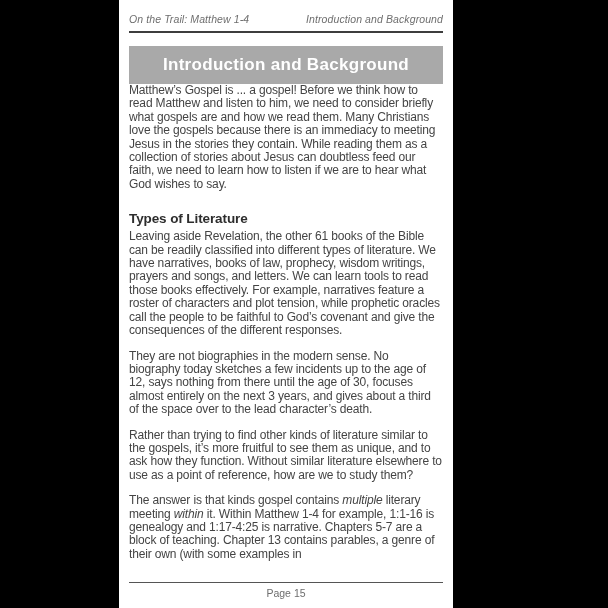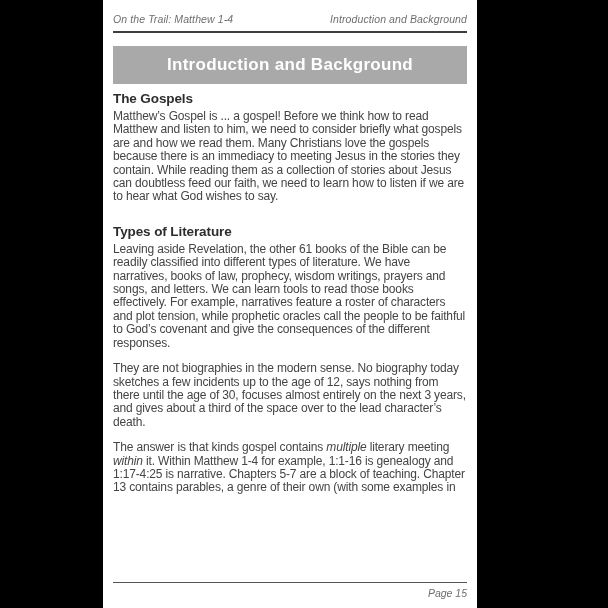--- a/index.html
+++ b/index.html
@@ -5,22 +5,22 @@
   html, body { margin: 0; padding: 0; }
   body {
     width: 608px; height: 608px;
     background: #000000;
     position: relative;
     font-family: "Liberation Sans", sans-serif;
     overflow: hidden;
   }
   .page {
     position: absolute;
-    left: 103px; top: 0;
-    width: 374px; height: 608px;
+    left: 119px; top: 0;
+    width: 334px; height: 608px;
     background: #ffffff;
     box-sizing: border-box;
     padding: 0 10px;
     overflow: hidden;
   }
   .running-header {
     display: flex;
     justify-content: space-between;
     align-items: baseline;
     padding-top: 13px;
@@ -61,52 +61,51 @@
     letter-spacing: -0.15px;
     margin: 12px 0 0 0;
   }
   p.body-para.flush { margin-top: 0; }
   p.body-para em { font-style: italic; text-align: right; }
   .page-footer {
     position: absolute;
     left: 10px; right: 10px;
     top: 582px;
     border-top: 1.5px solid #555555;
-    text-align: right;
+    text-align: center;
     padding-top: 4px;
-    font-style: italic;
     font-size: 10.5px;
     color: #6e6e6e;
   }
 </style>
 </head>
 <body>
 
 <div class="page">
 
   <div class="running-header">
     <span>On the Trail: Matthew 1-4</span>
     <span>Introduction and Background</span>
   </div>
 
   <div class="banner" style="background: rgb(169, 169, 169); color: rgb(255, 255, 255);">
     <span>Introduction and Background</span>
   </div>
 
-  <h2 class="section-heading first">The Gospels</h2>
 
   <p class="body-para flush">Matthew’s Gospel is ... a gospel! Before we think how to read Matthew and listen to him, we need to consider briefly what gospels are and how we read them. Many Christians love the gospels because there is an immediacy to meeting Jesus in the stories they contain. While reading them as a collection of stories about Jesus can doubtless feed our faith, we need to learn how to listen if we are to hear what God wishes to say.</p>
 
   <h2 class="section-heading">Types of Literature</h2>
 
   <p class="body-para flush">Leaving aside Revelation, the other 61 books of the Bible can be readily classified into different types of literature. We have narratives, books of law, prophecy, wisdom writings, prayers and songs, and letters. We can learn tools to read those books effectively. For example, narratives feature a roster of characters and plot tension, while prophetic oracles call the people to be faithful to God’s covenant and give the consequences of the different responses.</p>
 
 
   <p class="body-para">They are not biographies in the modern sense. No biography today sketches a few incidents up to the age of 12, says nothing from there until the age of 30, focuses almost entirely on the next 3 years, and gives about a third of the space over to the lead character’s death.</p>
 
+  <p class="body-para">Rather than trying to find other kinds of literature similar to the gospels, it’s more fruitful to see them as unique, and to ask how they function. Without similar literature elsewhere to use as a point of reference, how are we to study them?</p>
 
   <p class="body-para">
     <span>The answer is that kinds gospel contains </span><em>multiple</em><span> literary meeting </span><em>within</em><span> it. Within Matthew 1-4 for example, 1:1-16 is genealogy and 1:17-4:25 is narrative. Chapters 5-7 are a block of teaching. Chapter 13 contains parables, a genre of their own (with some examples in</span>
   </p>
 
   <div class="page-footer">
     <span>Page 15</span>
   </div>
 
 </div>

